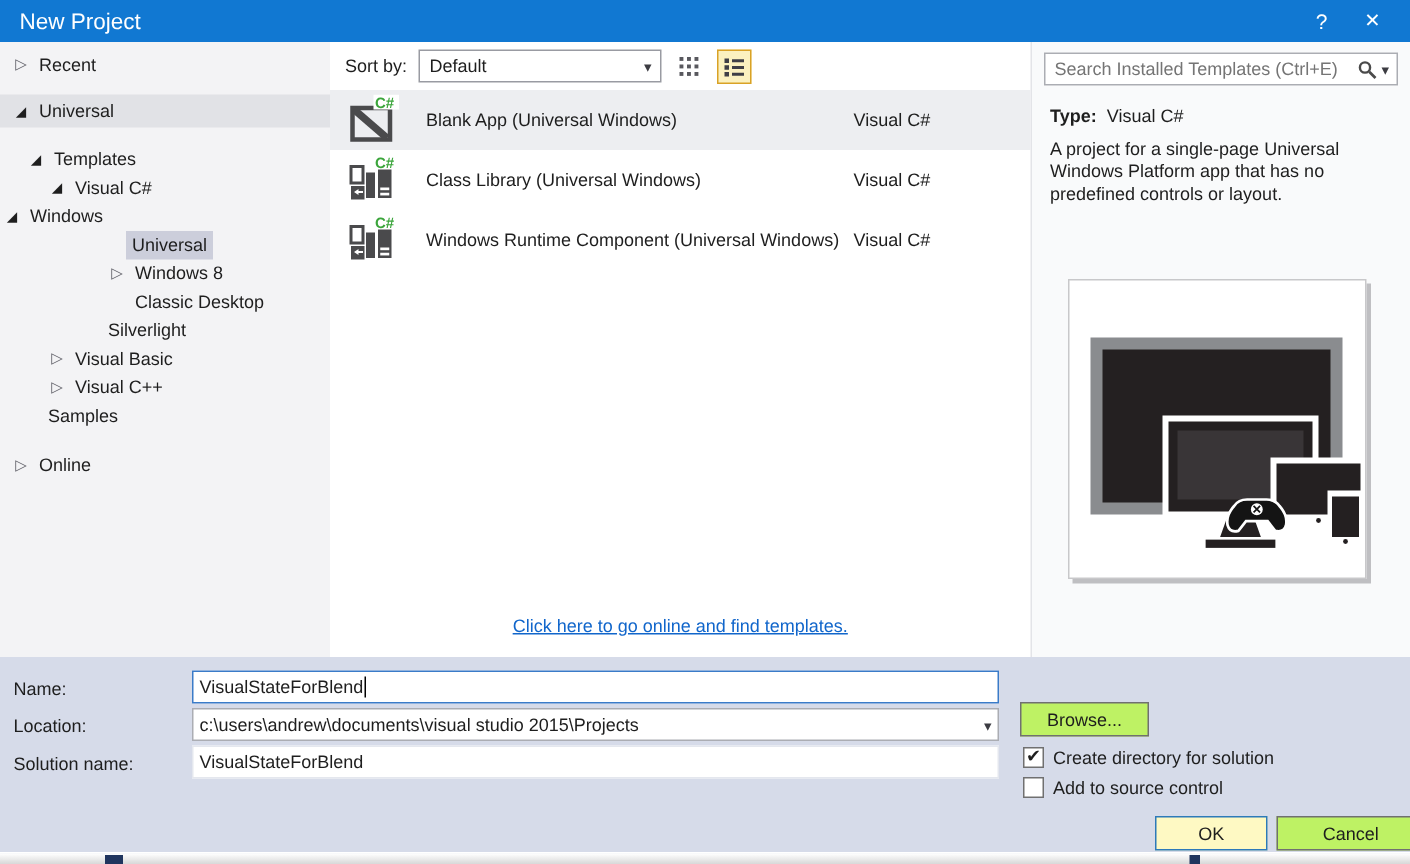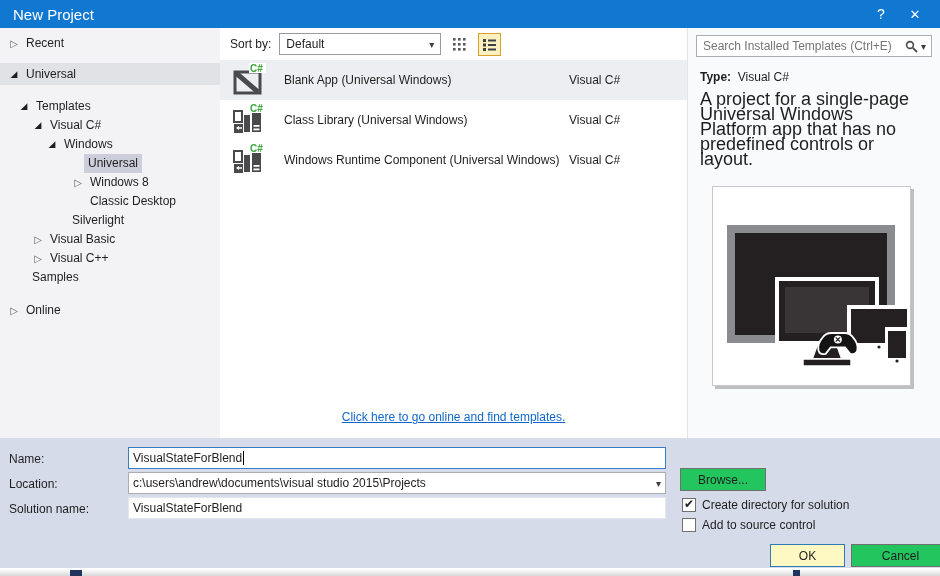--- a/index.html
+++ b/index.html
@@ -21,21 +21,21 @@
   
   .sidebar { width:220px; background:#f3f3f5; flex:0 0 auto; padding-top:2px; }
   .tree-row { height:19px; line-height:19px; display:flex; align-items:center; white-space:nowrap; }
   .tree-row .tw { width:16px; flex:0 0 16px; text-align:center; font-size:9px; color:#1e1e1e; }
   .tree-row .tw.collapsed::before { content:"▷"; color:#62626a; font-size:10px; }
   .tree-row .tw.expanded::before { content:"◢"; font-size:9px; }
   .tree-label { padding:0 4px; }
   .tree-row.row-hl { background:#e1e2e6; height:22px; line-height:22px; }
   .tree-label.sel { background:#cccedb; }
   .p6{padding-left:6px}.p12{padding-left:12px}.p16{padding-left:16px}.p30{padding-left:30px}
-  .p44{padding-left:44px}.p52{padding-left:52px}.p68{padding-left:68px}.p70{padding-left:70px}
+  .p44{}.p52{padding-left:52px}.p68{padding-left:68px}.p70{padding-left:70px}
   .mt4{margin-top:4px}.mt10{margin-top:10px}.mt12{margin-top:12px}.mt14{margin-top:14px}
 
   
   .center { width:468px; flex:0 0 auto; background:#fff; display:flex; flex-direction:column; border-right:1px solid #e3e4e8; }
   .sortbar { height:32px; display:flex; align-items:center; padding-left:10px; flex:0 0 auto; }
   .sortbar .sort-label { margin-right:8px; }
   .sort-select { width:162px; height:22px; border:1px solid #999ba2; background:#fff; display:flex; align-items:center; padding:0 6px; }
   .sort-select .val { flex:1; }
   .dd-arrow::before { content:"▾"; font-size:10px; color:#3c3c42; }
   .viewbtn { width:23px; height:23px; margin-left:7px; display:flex; align-items:center; justify-content:center; border:1px solid transparent; }
@@ -51,30 +51,30 @@
   .center .linkwrap { margin-top:auto; text-align:center; padding-bottom:14px; }
   .center a { color:#1166cb; text-decoration:underline; font-size:12px; }
 
   
   .rightpanel { flex:1; background:#f9fafb; position:relative; }
   .searchbox { position:absolute; top:7px; left:8px; right:8px; height:22px; background:#fff; border:1px solid #abadb3; display:flex; align-items:center; }
   .searchbox input { flex:1; border:none; outline:none; font:inherit; color:#a21caf; padding:0 6px; background:transparent; }
   .searchbox .sicons { display:flex; align-items:center; padding-right:5px; gap:3px; }
   .typeline { position:absolute; top:42px; left:12px; }
   .typeline b { font-weight:bold; }
-  .desc { position:absolute; top:64px; left:12px; width:225px; line-height:15px; font-size:18px; }
+  .desc { position:absolute; top:64px; left:12px; width:225px; line-height:15px; font-size:12px; }
   .devicecard { position:absolute; top:158px; left:24px; width:199px; height:200px; background:#fff; border:1px solid #c8c8ca; box-shadow:3px 3px 0 rgba(120,120,125,.45); }
 
   
   .footer { height:131px; background:#d6dbe9; position:relative; flex:0 0 auto; border-bottom:1px solid #fff; }
   .flabel { position:absolute; left:9px; font-size:12px; }
   .finput { position:absolute; left:128px; width:538px; height:22px; background:#fff; border:1px solid #abadb3; display:flex; align-items:center; padding:0 4px; font-size:12px; }
   .finput.focused { border-color:#3a7bc8; }
   .caret { display:inline-block; width:0; height:14px; border-left:1px solid #000; margin-left:1px; }
-  .btn { background:#22c55e; border:1px solid #707070; display:flex; align-items:center; justify-content:center; font-size:12px; }
+  .btn { background:#bef264; border:1px solid #707070; display:flex; align-items:center; justify-content:center; font-size:12px; }
   .btn.primary { background:#fef9c3; border-color:#2d7ab9; }
   .browse { position:absolute; left:680px; top:30px; width:86px; height:23px; }
   .ok { position:absolute; left:770px; top:106px; width:75px; height:23px; }
   .cancel { position:absolute; left:851px; top:106px; width:99px; height:23px; }
   .cbrow { position:absolute; left:682px; display:flex; align-items:center; gap:6px; }
   .cb { width:14px; height:14px; background:#fff; border:1px solid #707070; position:relative; flex:0 0 14px; }
   .cb.checked::before { content:"✔"; position:absolute; left:1px; top:-2px; font-size:12px; color:#1e1e1e; }
 
   
   .below { height:7px; background:linear-gradient(#ffffff,#d8d8d8); position:relative; }

